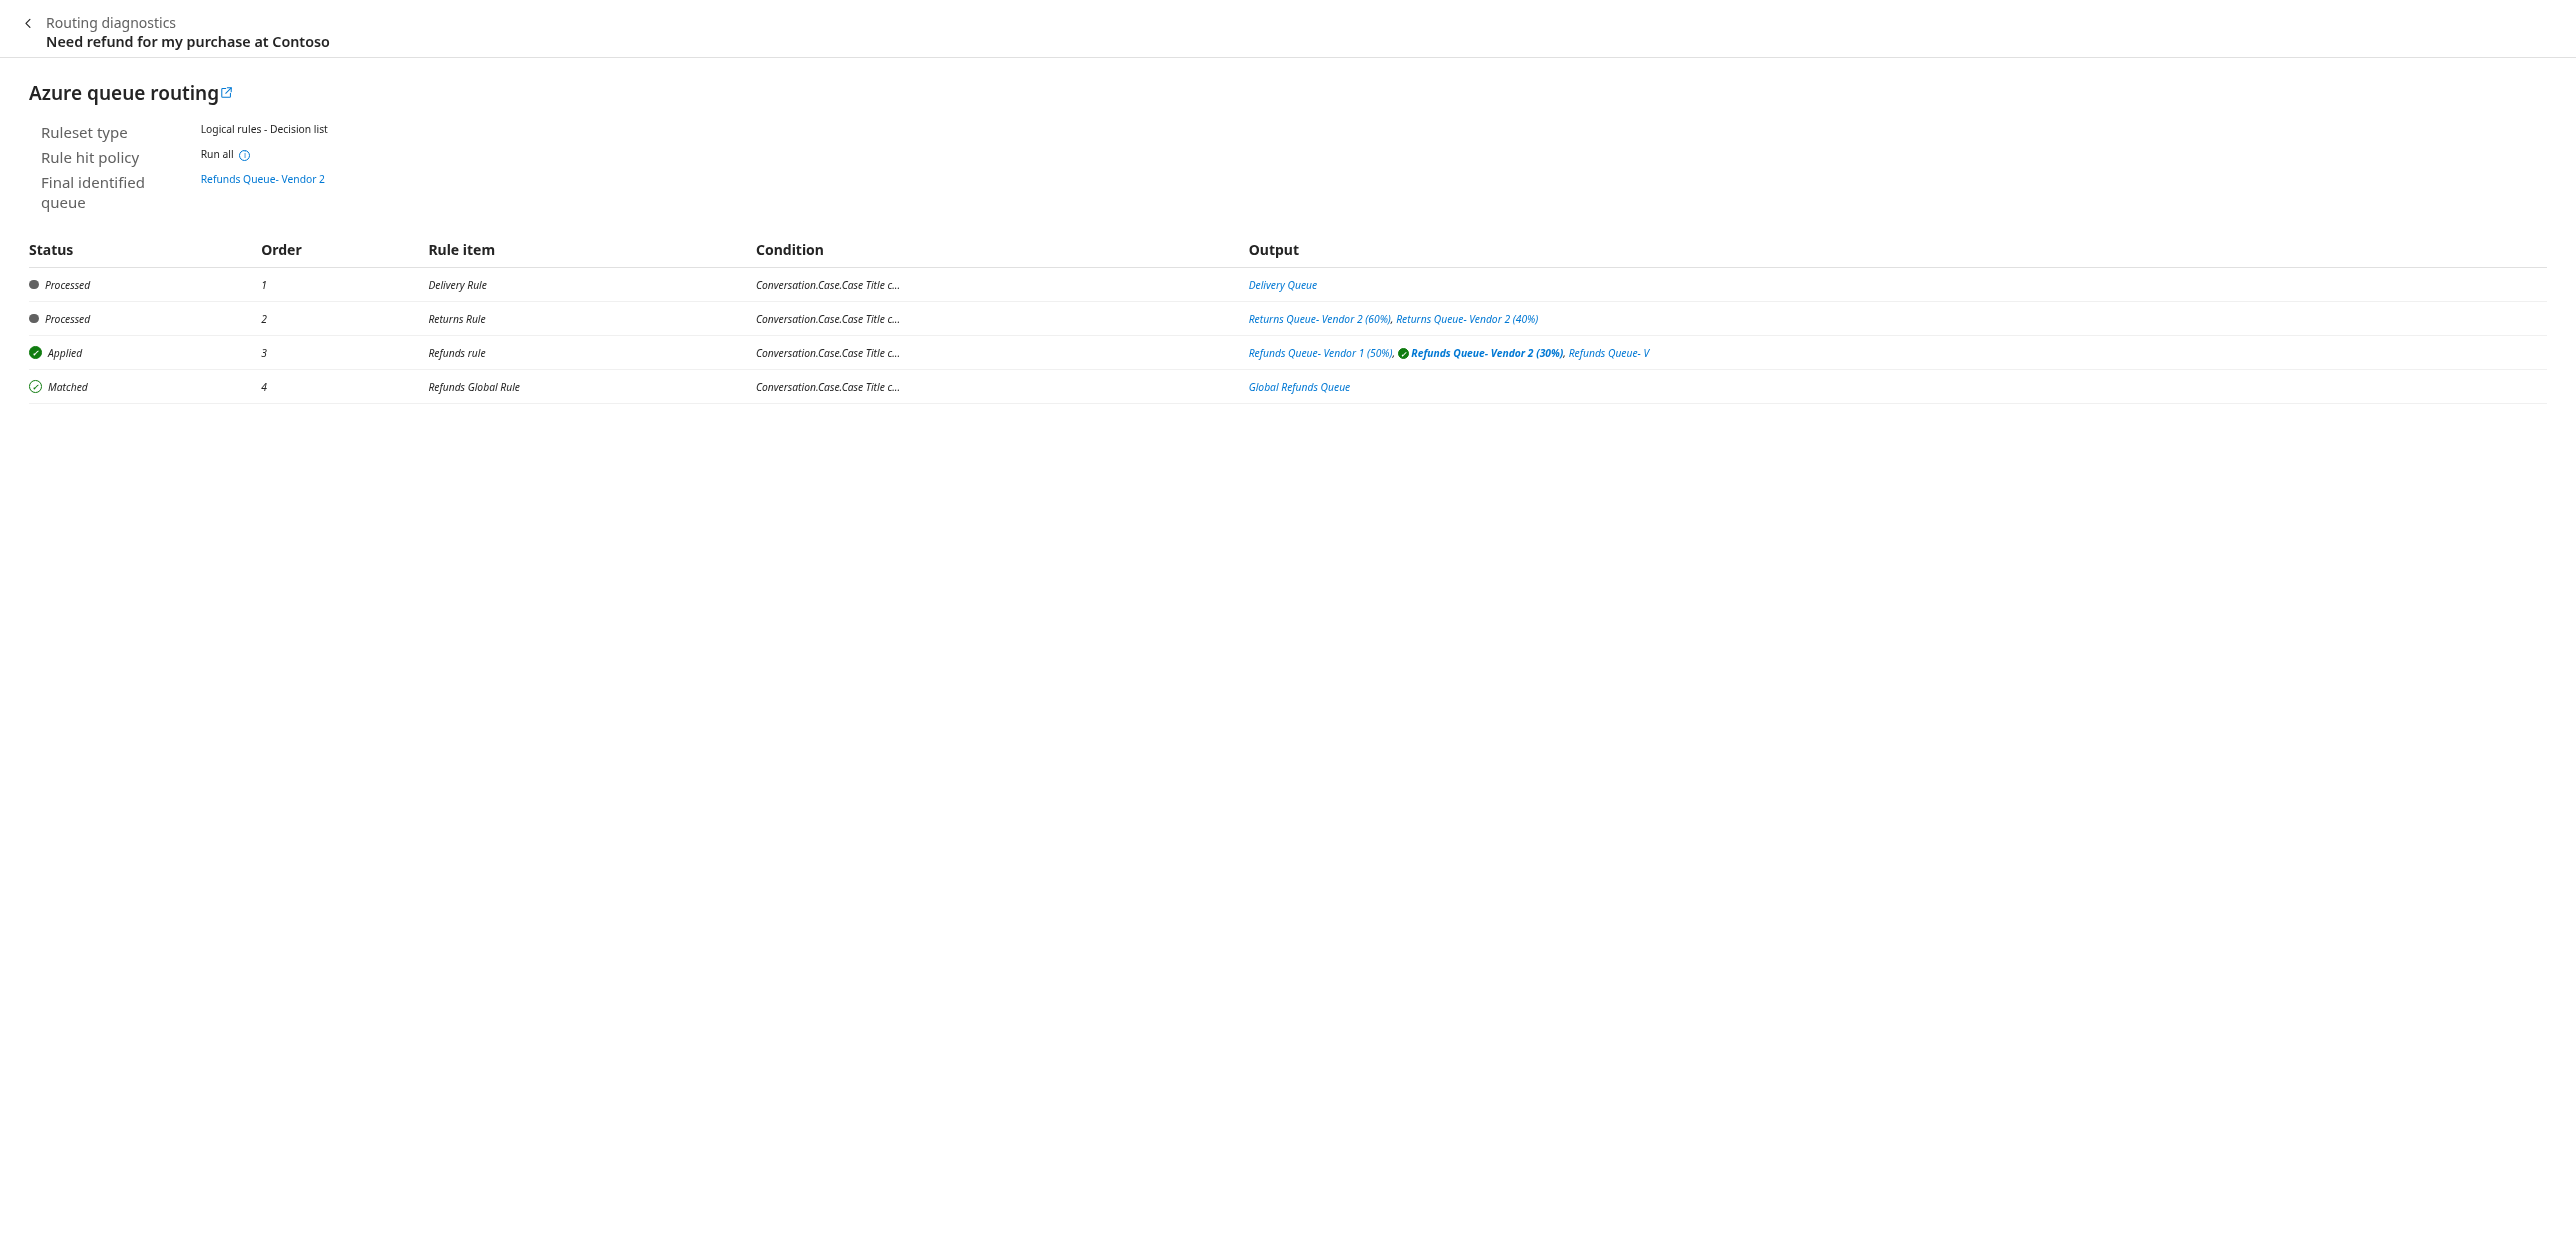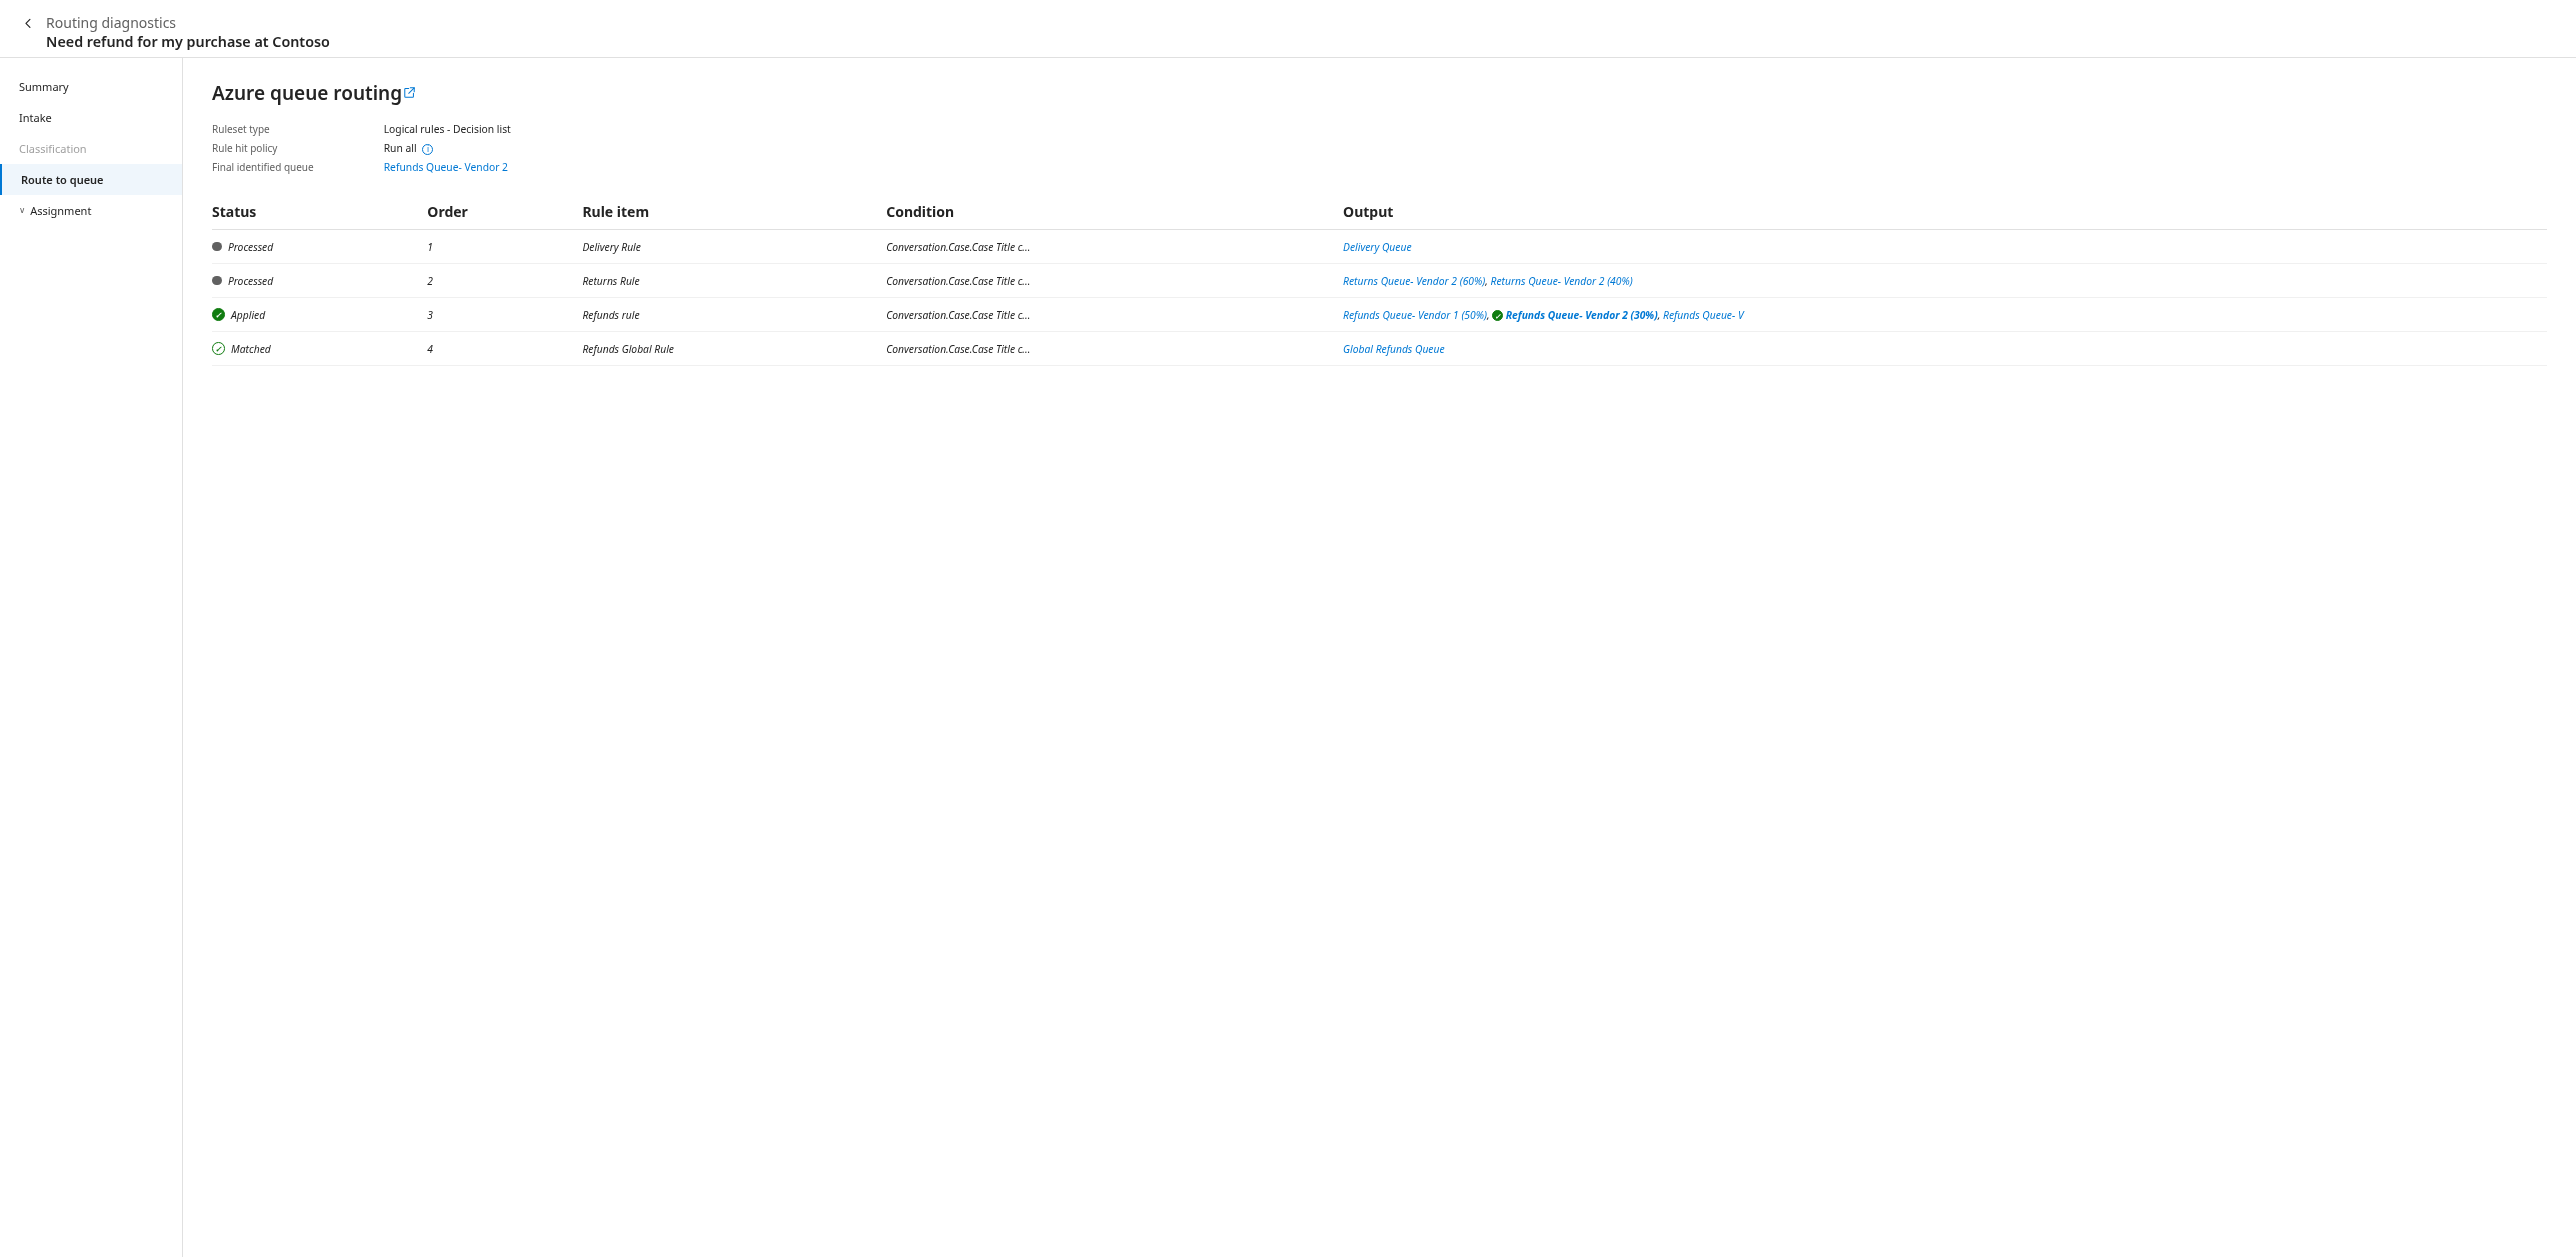--- a/index.html
+++ b/index.html
@@ -105,21 +105,22 @@
       text-decoration: none;
     }
     .meta-grid {
       display: grid;
       grid-template-columns: 159px auto;
       gap: 4.8px 12.7px;
       margin-bottom: 22px;
     }
     .meta-label {
       color: #616161;
-      font-size: 10px;
+      font-size: 15px;
+      margin-left: 12px;
     }
     .meta-value {
       color: #242424;
       font-size: 10.3px;
     }
     .meta-value.link {
       color: #0078d4;
       text-decoration: none;
       cursor: pointer;
     }
@@ -218,38 +219,20 @@
       </svg>
     </button>
     <div class="header-titles">
       <span class="breadcrumb-text">Routing diagnostics</span>
       <span class="page-title">Need refund for my purchase at Contoso</span>
     </div>
   </div>
 
   <div class="content-area">
 
-    <div class="sidebar">
-      <div class="sidebar-item">
-        <span>Summary</span>
-      </div>
-      <div class="sidebar-item">
-        <span>Intake</span>
-      </div>
-      <div class="sidebar-item disabled">
-        <span>Classification</span>
-      </div>
-      <div class="sidebar-item active">
-        <span>Route to queue</span>
-      </div>
-      <div class="sidebar-item group">
-        <span class="chevron">∨</span>
-        <span>Assignment</span>
-      </div>
-    </div>
 
     <div class="main-content">
       <div class="section-title">
         <span>Azure queue routing</span>
         <span class="external-link-icon">
           <svg width="11" height="11" viewBox="0 0 14 14" fill="none" xmlns="http://www.w3.org/2000/svg">
             <path d="M6 2H2C1.44772 2 1 2.44772 1 3V12C1 12.5523 1.44772 13 2 13H11C11.5523 13 12 12.5523 12 12V8" stroke="#0078d4" stroke-width="1.3" stroke-linecap="round"></path>
             <path d="M8 1H13V6" stroke="#0078d4" stroke-width="1.3" stroke-linecap="round" stroke-linejoin="round"></path>
             <path d="M13 1L6 8" stroke="#0078d4" stroke-width="1.3" stroke-linecap="round"></path>
           </svg>

